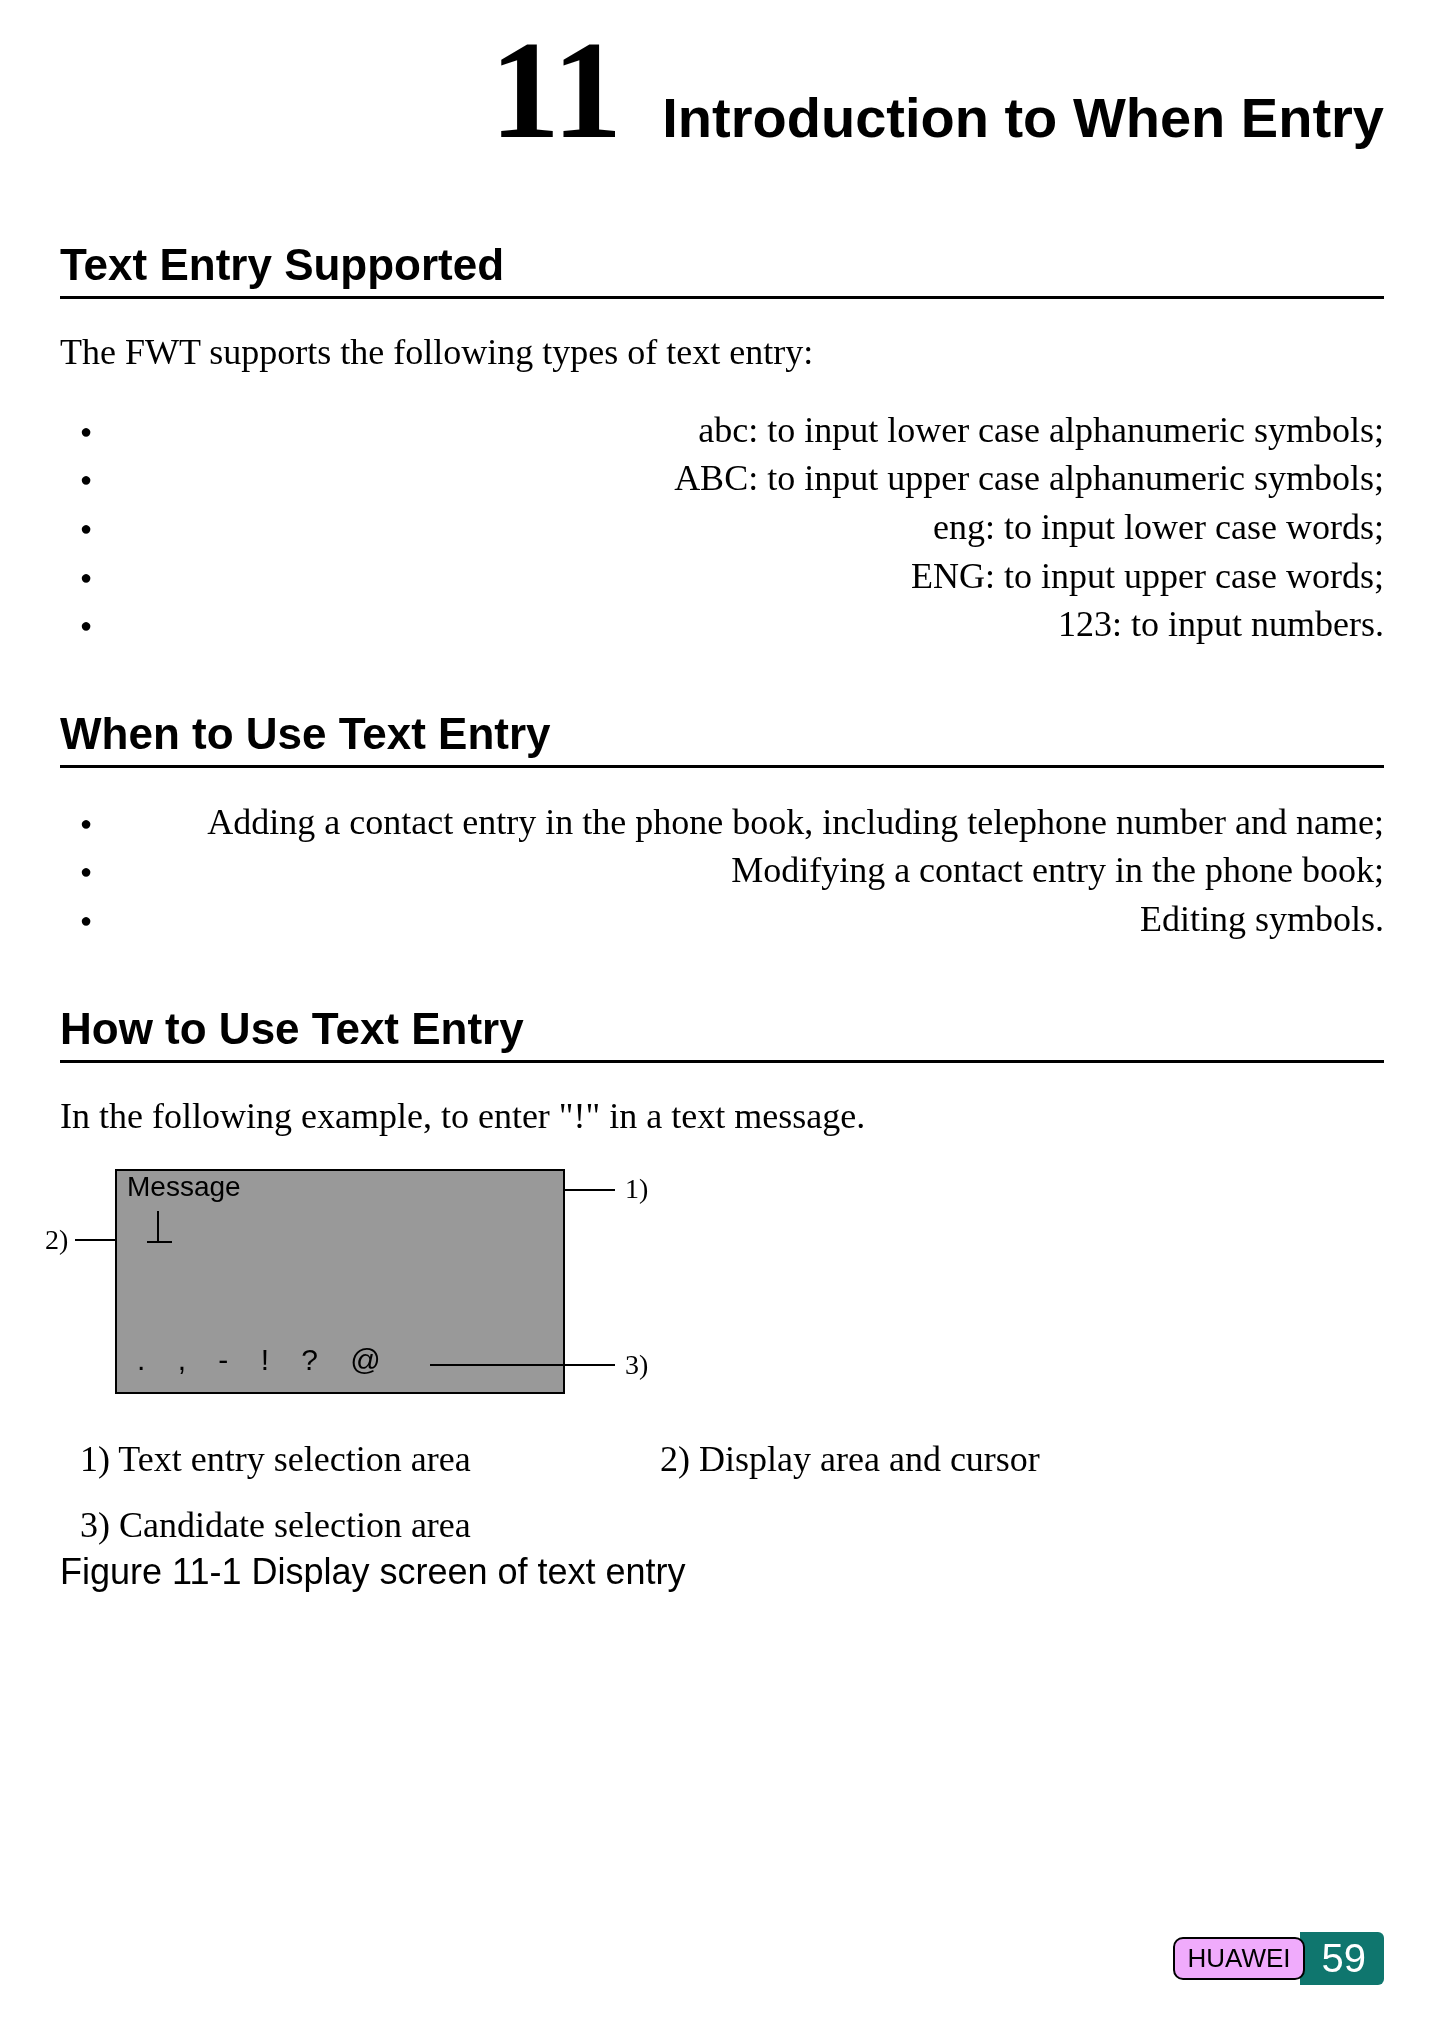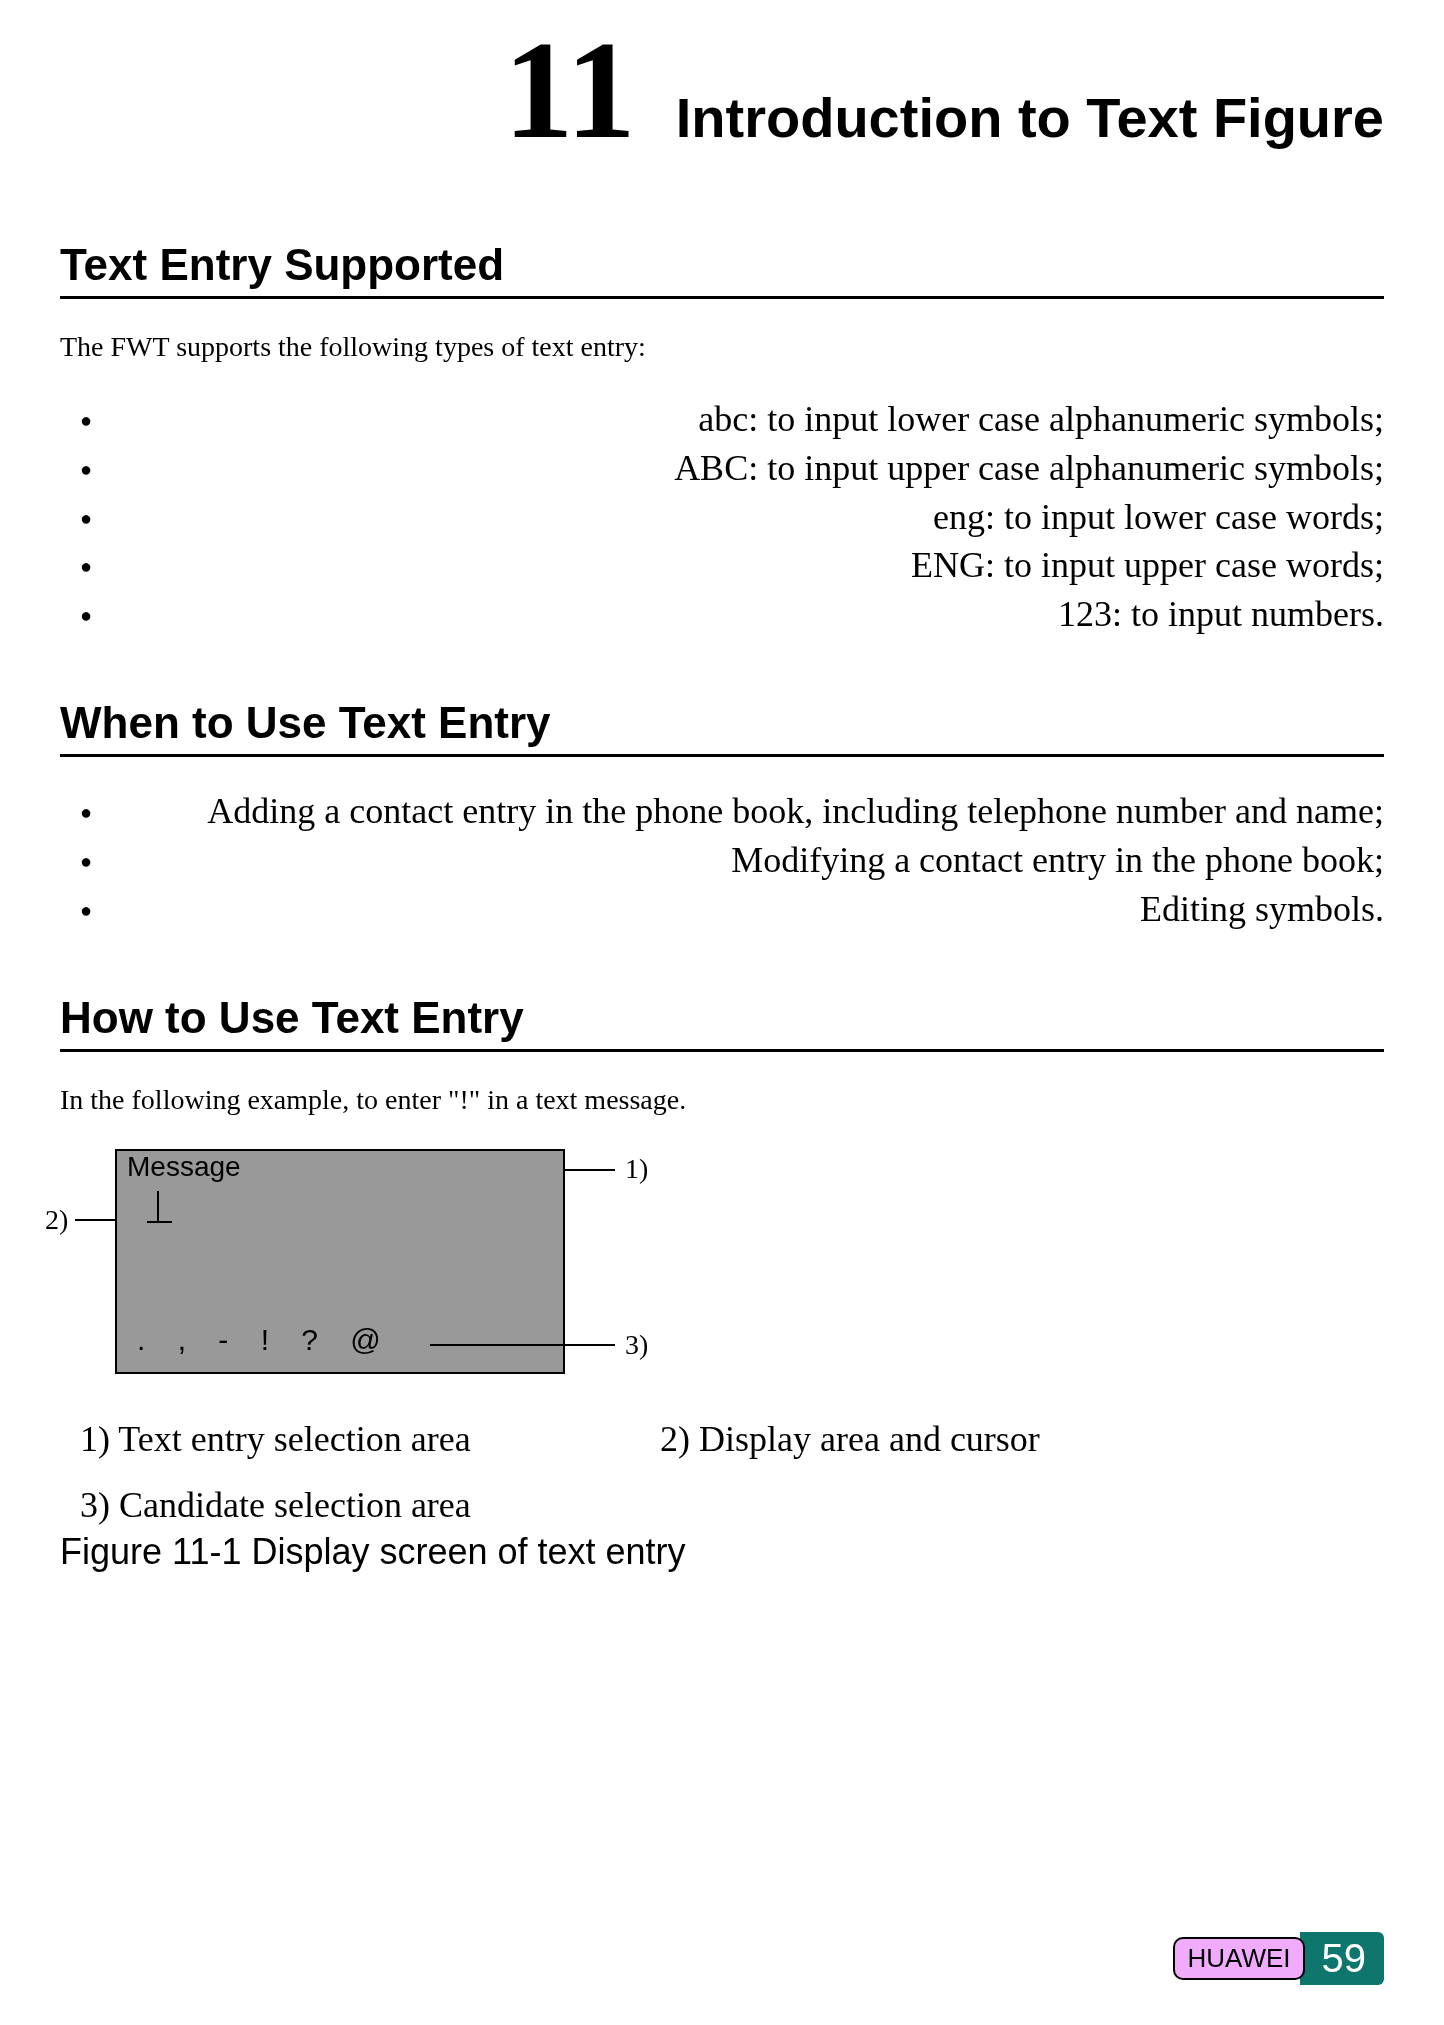--- a/index.html
+++ b/index.html
@@ -39,21 +39,21 @@
     .section-heading {
       font-size: 44px;
       font-weight: bold;
       font-family: Arial, Helvetica, sans-serif;
       border-bottom: 3px solid #000000;
       padding-bottom: 6px;
       margin-bottom: 30px;
       margin-top: 60px;
     }
     .body-text {
-      font-size: 28px;
+      font-size: 36px;
       font-family: "Times New Roman", serif;
       margin-bottom: 30px;
       line-height: 1.3;
     }
     .bullet-list {
       list-style: none;
       padding-left: 20px;
       margin-bottom: 20px;
       text-align: right;
     }
@@ -179,21 +179,21 @@
       padding: 4px 18px 4px 22px;
       border-radius: 0 6px 6px 0;
     }
   </style>
 </head>
 <body>
 
 <div class="page">
   <div class="chapter-header">
     <span class="chapter-number">11</span>
-    <span class="chapter-title">Introduction to Text Figure</span>
+    <span class="chapter-title">Introduction to When Entry</span>
   </div>
 
   <h2 class="section-heading">Text Entry Supported</h2>
   <p class="body-text">The FWT supports the following types of text entry:</p>
   <ul class="bullet-list">
     <li>abc: to input lower case alphanumeric symbols;</li>
     <li>ABC: to input upper case alphanumeric symbols;</li>
     <li>eng: to input lower case words;</li>
     <li>ENG: to input upper case words;</li>
     <li>123: to input numbers.</li>

